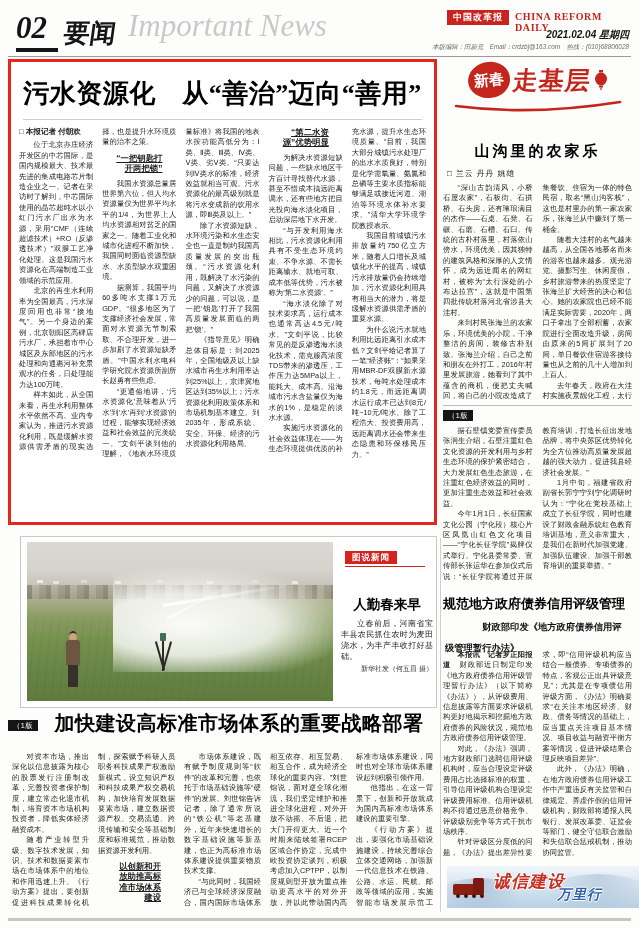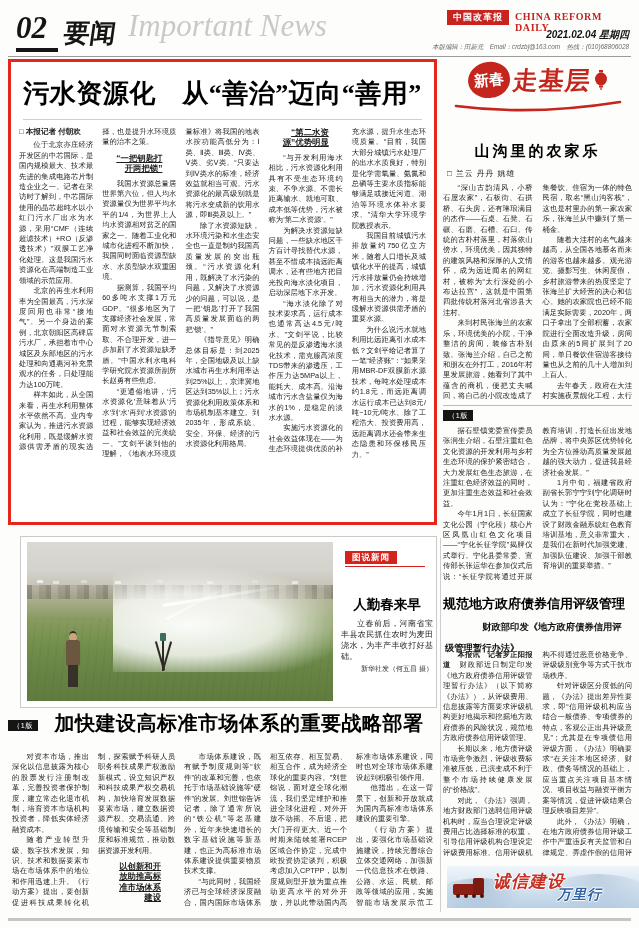--- a/index.html
+++ b/index.html
@@ -133,22 +133,22 @@
         <div class="para">位于北京亦庄经济开发区的中芯国际，是国内规模最大、技术最先进的集成电路芯片制造企业之一。记者在采访时了解到，中芯国际使用的晶芯超纯水以小红门污水厂出水为水源，采用“CMF（连续超滤技术）+RO（反渗透技术）”双膜工艺净化处理。这是我国污水资源化在高端制造工业领域的示范应用。</div>
         <div class="para">北京的再生水利用率为全国最高，污水深度回用也非常“接地气”。另一个身边的案例，北京朝阳区高碑店污水厂，承担着市中心城区及东部地区的污水处理和向通惠河补充景观水的任务，日处理能力达100万吨。</div>
         <div class="para">样本如此，从全国来看，再生水利用整体水平依然不高。业内专家认为，推进污水资源化利用，既是缓解水资源供需矛盾的现实选择，也是提升水环境质量的治本之策。</div>
         <div class="subhead">“一把钥匙打开两把锁”</div>
         <div class="para">我国水资源总量居世界第六位，但人均水资源量仅为世界平均水平的1/4，为世界上人均水资源相对贫乏的国家之一。随着工业化和城市化进程不断加快，我国同时面临资源型缺水、水质型缺水双重困境。</div>
         <div class="para">据测算，我国平均60多吨水支撑1万元GDP。“很多地区为了支撑经济社会发展，常面对水资源无节制索取、不合理开发，进一步加剧了水资源短缺矛盾。”中国水利水电科学研究院水资源所副所长赵勇有些焦虑。</div>
         <div class="para">“更通俗地讲，‘污水资源化’意味着从‘污水’到‘水’再到‘水资源’的过程，能够实现经济效益和社会效益的完美统一。”文剑平谈到他的理解，《地表水环境质量标准》将我国的地表水按功能高低分为：Ⅰ类、Ⅱ类、Ⅲ类、Ⅳ类、Ⅴ类、劣Ⅴ类。“只要达到Ⅳ类水的标准，经济效益就相当可观。污水资源化的最高级别就是将污水变成新的饮用水源，即Ⅲ类及以上。”</div>
         <div class="para">除了水资源短缺，水环境污染和水生态安全也一直是制约我国高质量发展的突出瓶颈。“污水资源化利用，既解决了水污染的问题，又解决了水资源少的问题，可以说，是一把‘钥匙’打开了我国高质量发展面临的两把‘锁’。”</div>
         <div class="para">《指导意见》明确总体目标是：到2025年，全国地级及以上缺水城市再生水利用率达到25%以上，京津冀地区达到35%以上；污水资源化利用政策体系和市场机制基本建立。到2035年，形成系统、安全、环保、经济的污水资源化利用格局。</div>
         <div class="subhead">“第二水资源”优势明显</div>
+        <div class="para">为解决水资源短缺问题，一些缺水地区千方百计寻找替代水源，甚至不惜成本搞远距离调水，还有些地方把目光投向海水淡化项目，启动深层地下水开发。</div>
         <div class="para">“与开发利用海水相比，污水资源化利用具有不受生态环境约束、不争水源、不需长距离输水、就地可取、成本低等优势，污水被称为‘第二水资源’。”</div>
-        <div class="para">为解决水资源短缺问题，一些缺水地区千方百计寻找替代水源，甚至不惜成本搞远距离调水，还有些地方把目光投向海水淡化项目，启动深层地下水开发。</div>
         <div class="para">“海水淡化除了对技术要求高，运行成本也通常高达4.5元/吨水。”文剑平说，比较常见的是反渗透海水淡化技术，需克服高浓度TDS带来的渗透压，工作压力达5MPa以上，能耗大、成本高。沿海城市污水含盐量仅为海水的1%，是稳定的淡水水源。</div>
         <div class="para">实施污水资源化的社会效益体现在——为生态环境提供优质的补充水源，提升水生态环境质量。“目前，我国大部分城镇污水处理厂的出水水质良好，特别是化学需氧量、氨氮和总磷等主要水质指标能够满足或接近河道、湖泊等环境水体补水要求。”清华大学环境学院教授表示。</div>
         <div class="para">我国目前城镇污水排放量约750亿立方米，随着人口增长及城镇化水平的提高，城镇污水排放量仍会持续增加，污水资源化利用具有相当大的潜力，将是缓解水资源供需矛盾的重要水源。</div>
         <div class="para">为什么说污水就地利用比远距离引水成本低？文剑平给记者算了一笔“经济账”：“如果采用MBR-DF双膜新水源技术，每吨水处理成本约1.8元，而远距离调水运行成本已达到8元/吨~10元/吨水。除了工程浩大、投资费用高，远距离调水还会带来生态隐患和环保移民压力。”</div>
       </div>
   </div>
 
   <div class="xc-logo">
     <div class="xc-row">
       <span class="xc-seal">新春</span>
@@ -178,21 +178,20 @@
   <div class="cont-body col-body cols-2">
       <div class="para">据石壁镇党委宣传委员张润生介绍，石壁注重红色文化资源的开发利用与乡村生态环境的保护紧密结合，大力发展红色生态旅游，在注重红色经济效益的同时，更加注重生态效益和社会效益。</div>
       <div class="para">今年1月1日，长征国家文化公园（宁化段）核心片区凤凰山红色文化项目——“宁化长征学院”揭牌仪式举行。宁化县委常委、宣传部长张运华在参加仪式后说：“长征学院将通过开展教育培训，打造长征出发地品牌，将中央苏区优势转化为全方位推动高质量发展超越的强大动力，促进我县经济社会发展。”</div>
       <div class="para">1月中旬，福建省政府副省长郭宁宁到宁化调研时认为：“宁化在党校基础上成立了长征学院，同时也建设了财政金融系统红色教育培训基地，意义非常重大，是我们在新时代加强党建、加强队伍建设、加强干部教育培训的重要举措。”</div>
     </div>
 
   <div class="bond-title">规范地方政府债券信用评级管理</div>
   <div class="bond-sub">财政部印发《地方政府债券信用评级管理暂行办法》</div>
   <div class="bond-body col-body cols-2">
       <div class="para"><span class="lead">本报讯　记者罗正阳报道　</span>财政部近日制定印发《地方政府债券信用评级管理暂行办法》（以下简称《办法》），从评级费用、信息披露等方面要求评级机构更好地揭示和挖掘地方政府债券的风险状况，规范地方政府债券信用评级管理。</div>
-      <div class="para">长期以来，地方债评级市场竞争激烈，评级收费标准被压低，已演变成不利于整个市场持续健康发展的“价格战”。</div>
       <div class="para">对此，《办法》强调，地方财政部门选聘信用评级机构时，应当合理设定评级费用占比选择标准的权重，引导信用评级机构合理设定评级费用标准。信用评级机构不得通过恶意价格竞争、评级级别竞争等方式干扰市场秩序。</div>
       <div class="para">针对评级区分度低的问题，《办法》提出差异性要求，即“信用评级机构应当结合一般债券、专项债券的特点，客观公正出具评级意见”；尤其是在专项债信用评级方面，《办法》明确要求“在关注本地区经济、财政、债务等情况的基础上，应当重点关注项目基本情况、项目收益与融资平衡方案等情况，促进评级结果合理反映项目差异”。</div>
       <div class="para">此外，《办法》明确，在地方政府债券信用评级工作中严重违反有关监管和自律规定、弄虚作假的信用评级机构，财政部将通报人民银行、发展改革委、证监会等部门，健全守信联合激励和失信联合惩戒机制，推动协同监管。</div>
     </div>
 
   <div class="banner">
     <div class="mount1"></div>
     <div class="mount2"></div>
     <div class="train">
       <div class="t-body"></div>

